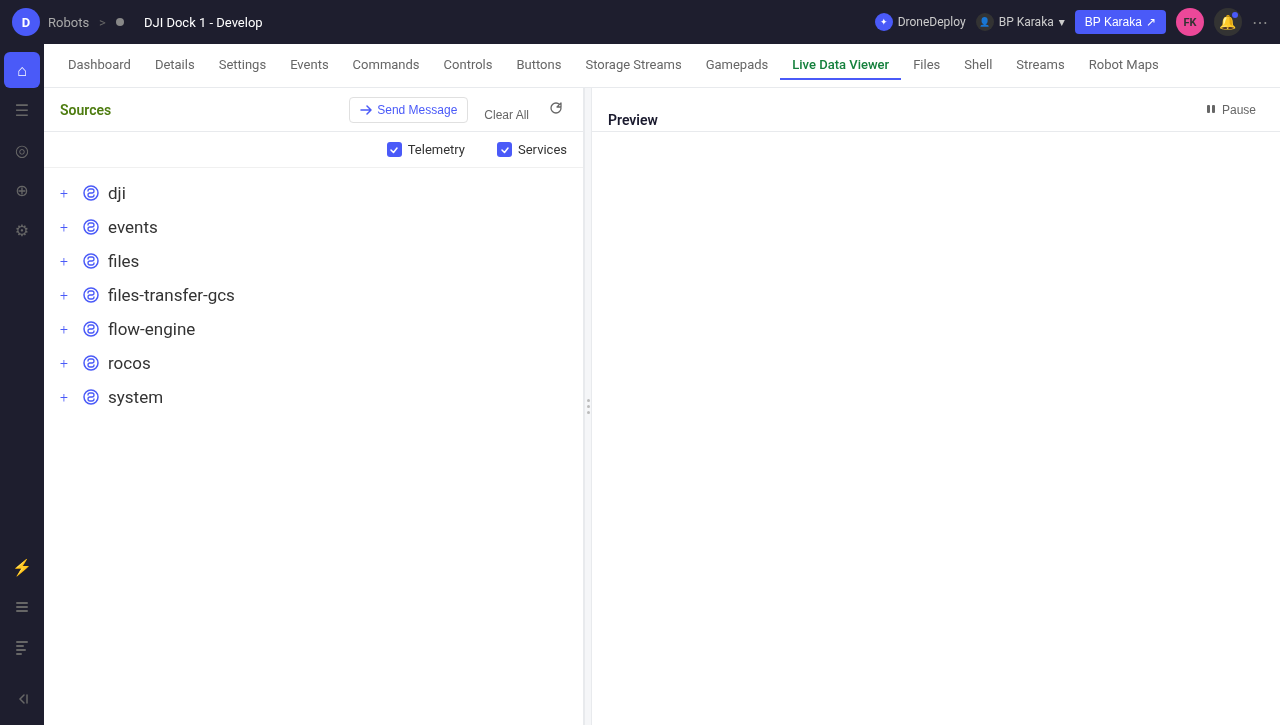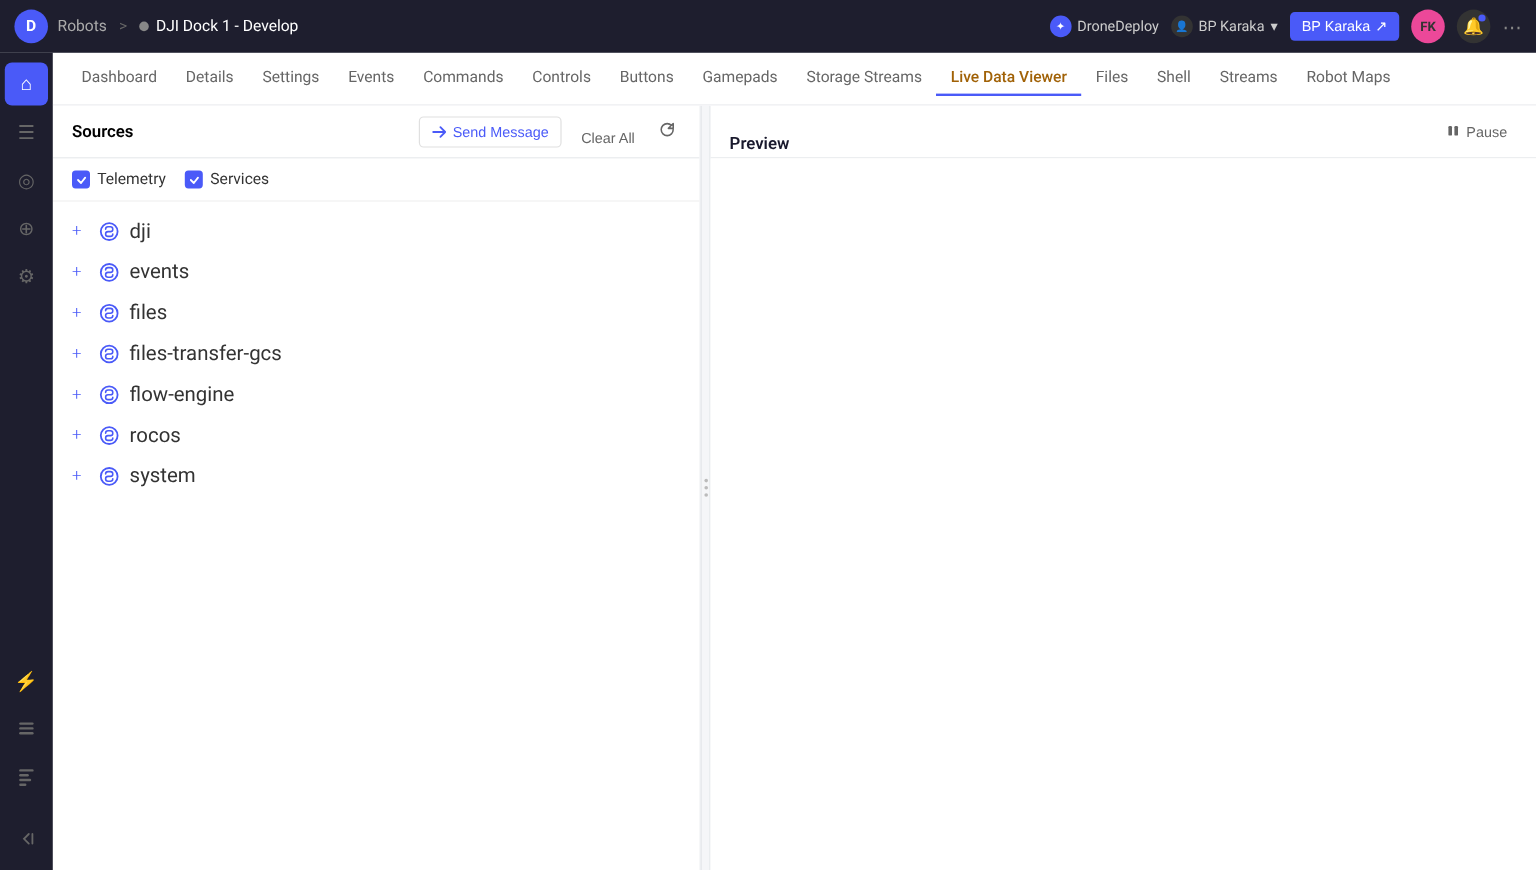--- a/index.html
+++ b/index.html
@@ -20,21 +20,21 @@
       background: #4a5af8;
       border-radius: 50%;
       display: flex; align-items: center; justify-content: center;
       color: #fff; font-weight: bold; font-size: 13px;
     }
     .topbar-robots {
       color: #aaa; font-size: 13px; cursor: pointer;
     }
     .topbar-chevron { color: #666; margin: 0 2px; }
     .topbar-title {
-      color: #fff; font-size: 13px; display: flex; align-items: center; gap: 6px;
+      color: #fff; font-size: 13px; display: flex; align-items: center; gap: 20px;
     }
     .topbar-title .dot {
       width: 8px; height: 8px; background: #888; border-radius: 50%;
     }
     .topbar-spacer { flex: 1; }
     .topbar-right { display: flex; align-items: center; gap: 10px; }
     .topbar-drone {
       display: flex; align-items: center; gap: 5px;
       color: #ccc; font-size: 12px; cursor: pointer;
     }
@@ -113,21 +113,21 @@
       gap: 0;
     }
     .tab {
       padding: 0 12px;
       height: 28px;
       display: flex; align-items: center;
       color: #666; font-size: 13px; cursor: pointer;
       border-bottom: 2px solid transparent;
       white-space: nowrap;
     }
-    .tab.active { color: #a16207; border-bottom: 2px solid #4a5af8; font-weight: 500; }
+    .tab.active { color: #15803d; border-bottom: 2px solid #4a5af8; font-weight: 500; }
 
     
     .content {
       flex: 1; display: flex; overflow: hidden; background: #fff;
     }
 
     
     .sources-panel {
       width: 540px;
       border-right: 1px solid #e8eaed;
@@ -135,21 +135,21 @@
       overflow: hidden;
     }
     .panel-header {
       height: 44px;
       display: flex; align-items: center;
       padding: 0 16px;
       border-bottom: 1px solid #e8eaed;
       gap: 8px;
     }
     .panel-title {
-      font-size: 14px; font-weight: 600; color: #000000;
+      font-size: 14px; font-weight: 600; color: #4d7c0f;
     }
     .panel-header-spacer { flex: 1; }
     .btn-send {
       display: flex; align-items: center; gap: 5px;
       background: transparent; border: 1px solid #e0e0e0;
       border-radius: 4px; padding: 5px 10px; font-size: 12px;
       color: #4a5af8; cursor: pointer;
     }
     .btn-clear {
       background: transparent; border: none;
@@ -159,22 +159,23 @@
     }
     .btn-refresh {
       background: transparent; border: none;
       color: #666; font-size: 14px; cursor: pointer;
       padding: 4px;
     }
 
     
     .filters-row {
       padding: 10px 16px;
-      display: flex; align-items: center; gap: 16px;
+      display: flex; align-items: center; gap: 32px;
       border-bottom: 1px solid #f0f0f0;
+      justify-content: flex-end;
     }
     .filter-check {
       display: flex; align-items: center; gap: 6px;
       cursor: pointer; font-size: 13px; color: #333;
     }
     .checkbox {
       width: 15px; height: 15px;
       background: #4a5af8; border-radius: 3px;
       display: flex; align-items: center; justify-content: center;
     }
@@ -314,22 +315,22 @@
   <div class="main">
 
     <div class="tabbar">
       <div class="tab">Dashboard</div>
       <div class="tab">Details</div>
       <div class="tab">Settings</div>
       <div class="tab">Events</div>
       <div class="tab">Commands</div>
       <div class="tab">Controls</div>
       <div class="tab">Buttons</div>
+      <div class="tab">Storage Streams</div>
       <div class="tab">Gamepads</div>
-      <div class="tab">Storage Streams</div>
       <div class="tab active">Live Data Viewer</div>
       <div class="tab">Files</div>
       <div class="tab">Shell</div>
       <div class="tab">Streams</div>
       <div class="tab">Robot Maps</div>
     </div>
 
     <div class="content">
 
       <div class="sources-panel">

